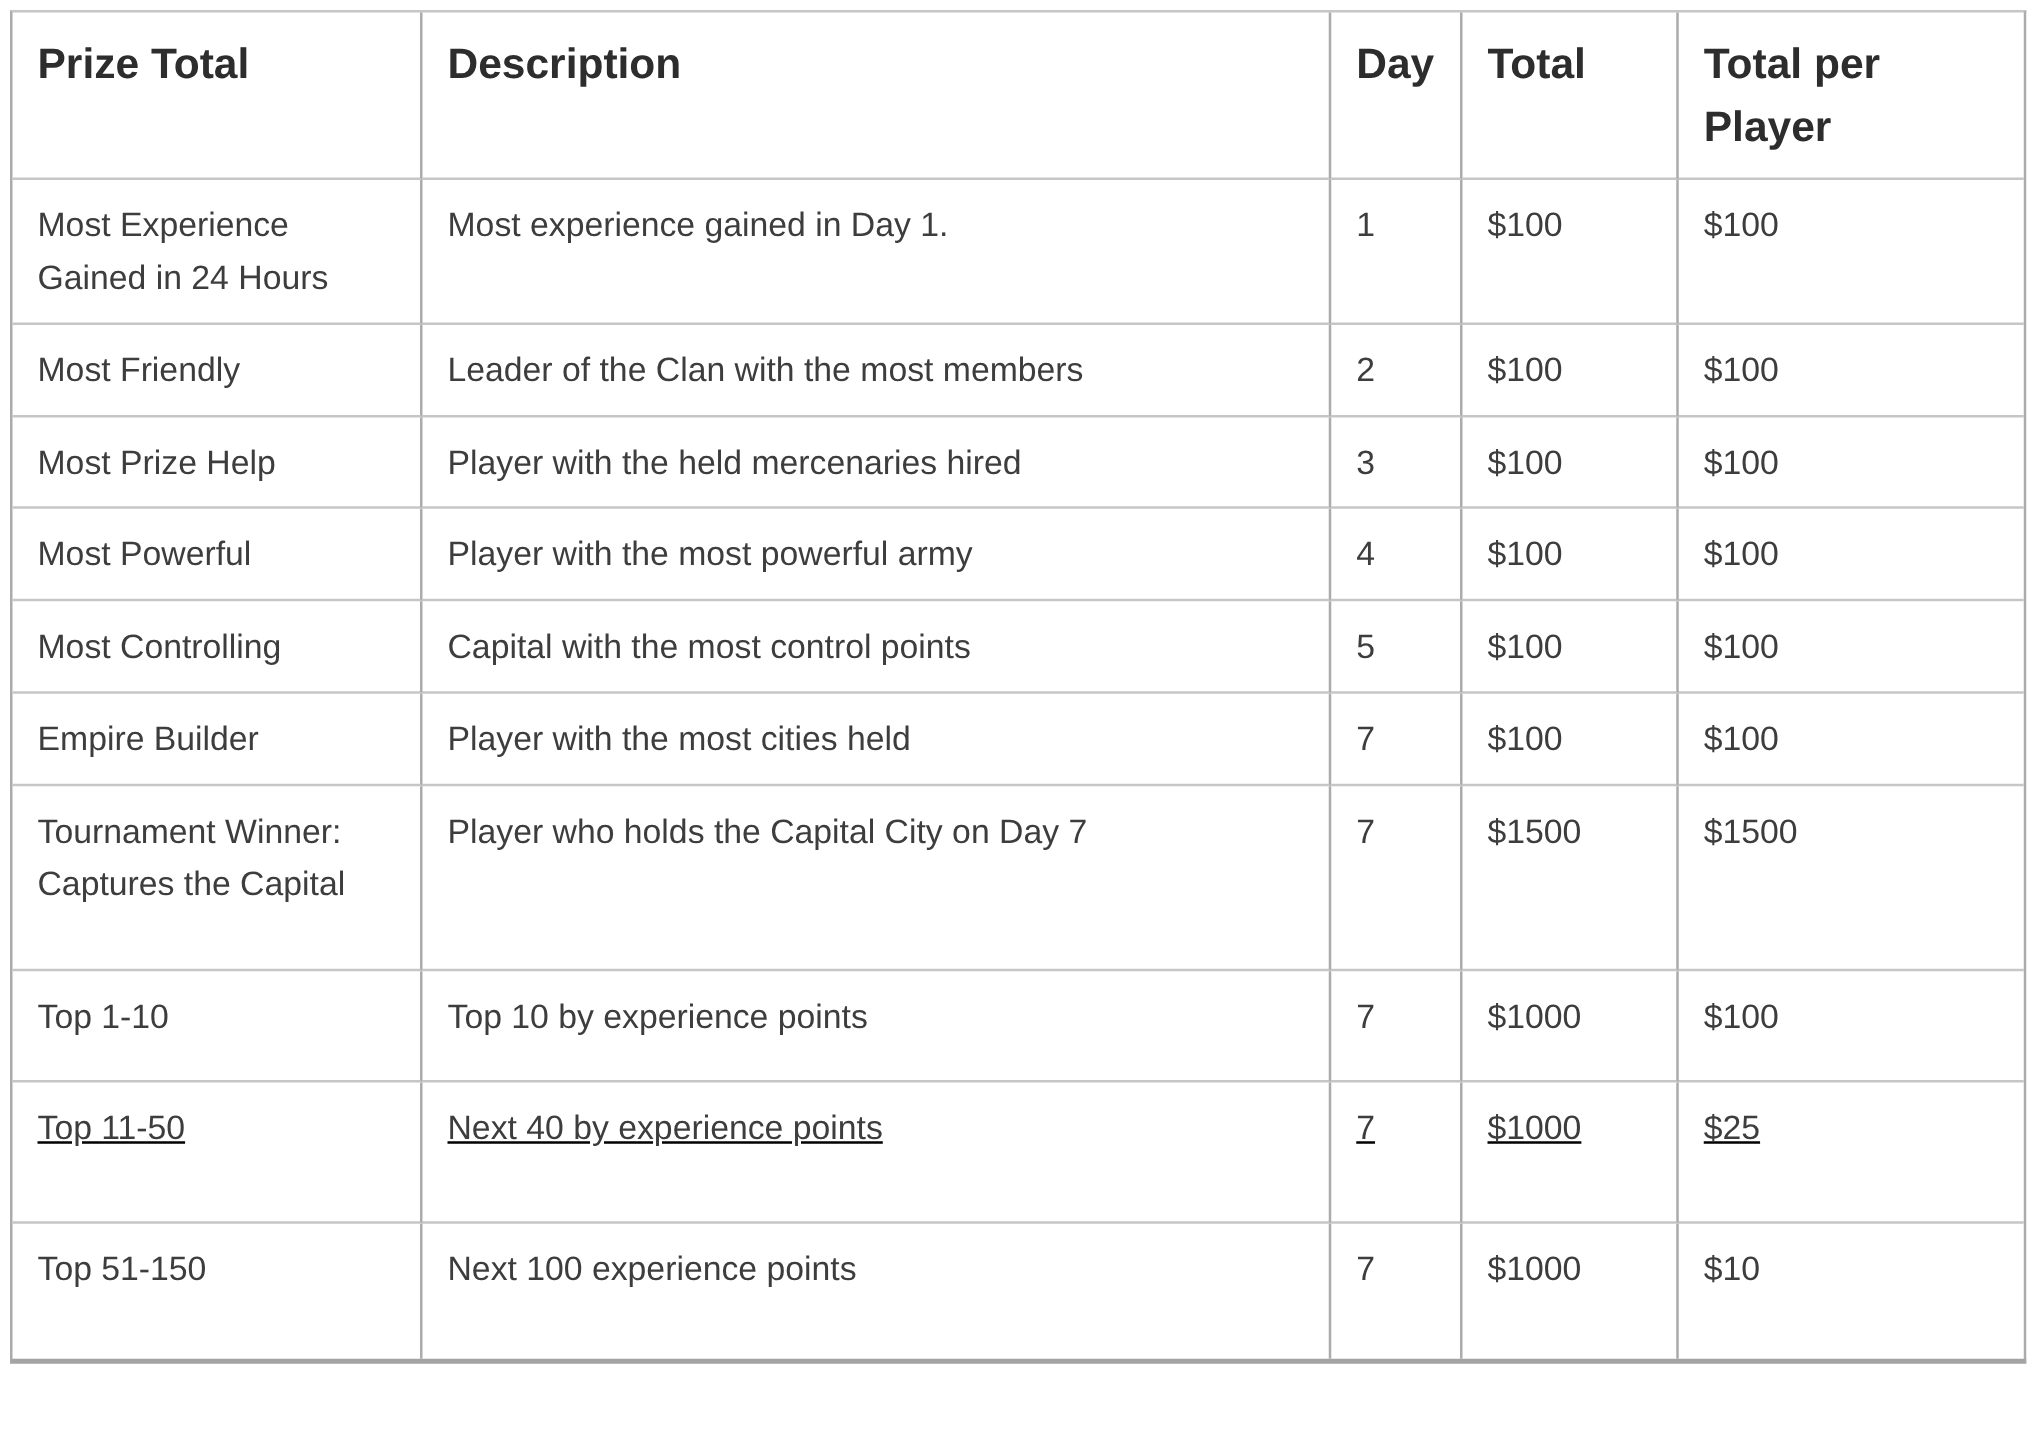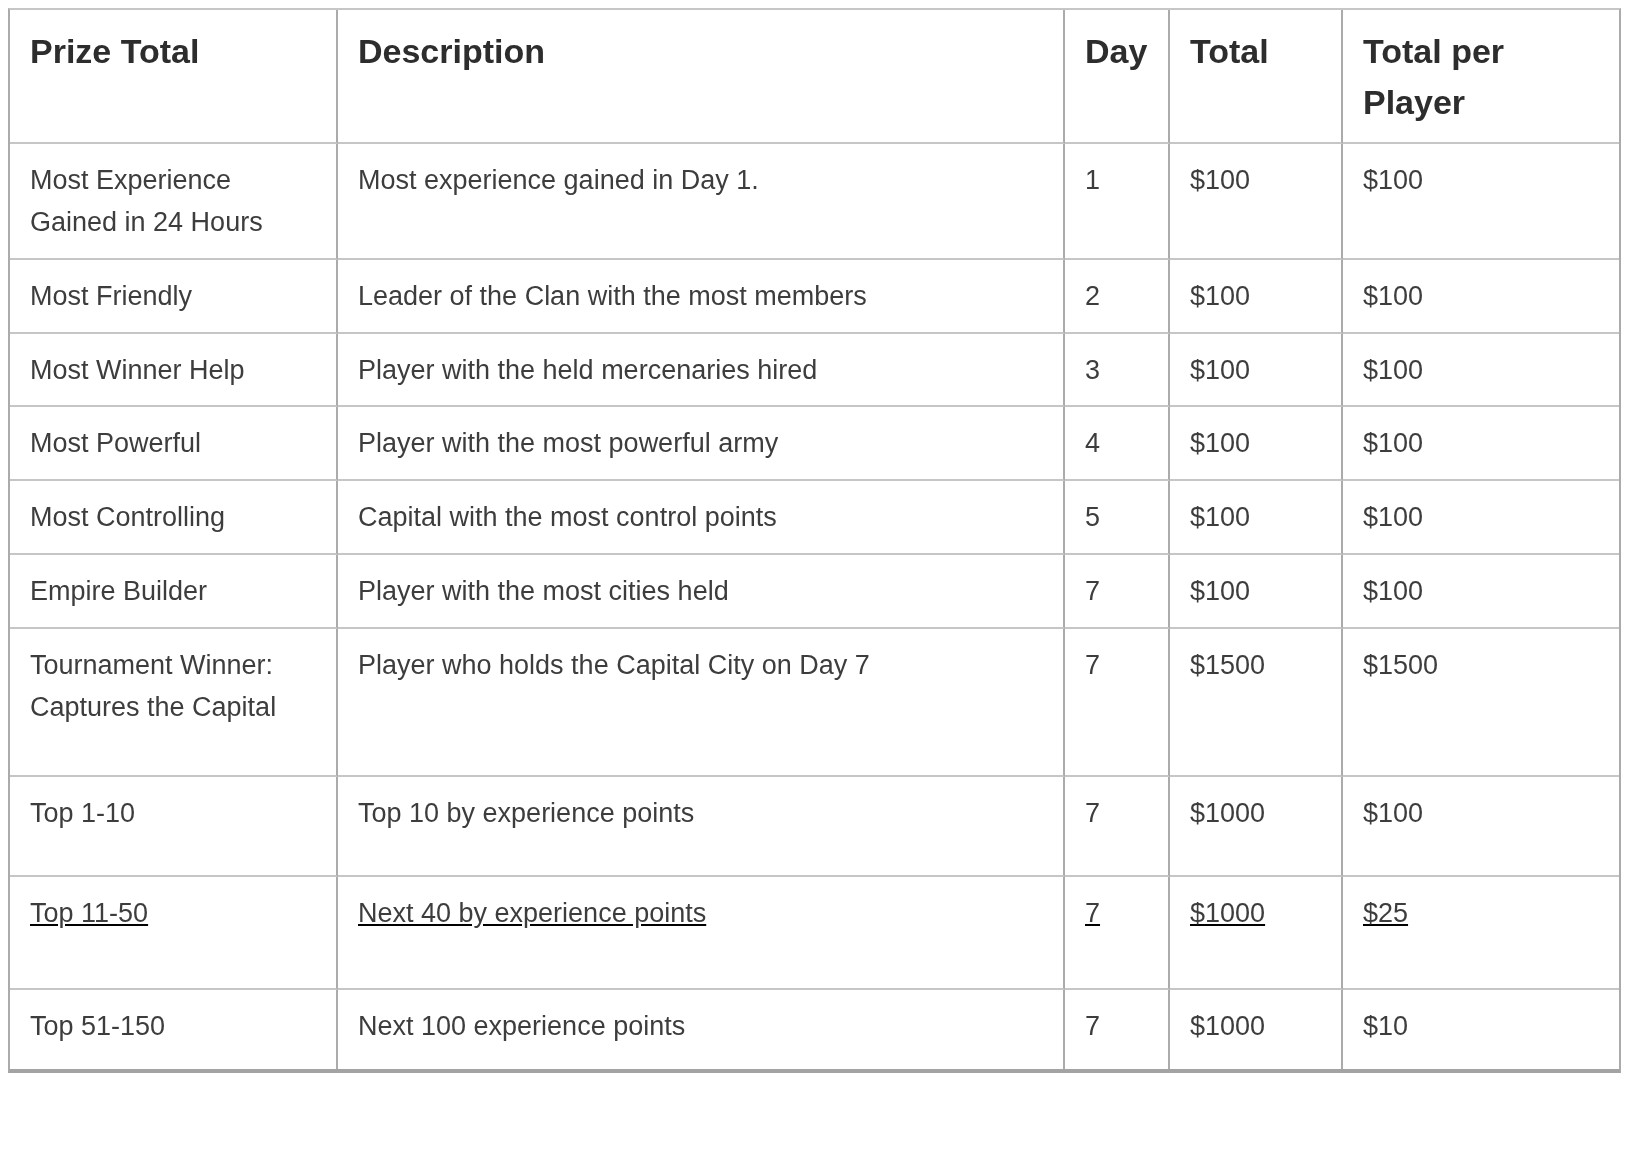--- a/index.html
+++ b/index.html
@@ -56,23 +56,23 @@
     color: #3d3d3d;
     line-height: 1.55;
   }
   td.first-col { padding-right: 49px; }
 
   
   tr.rh-header { height: 116px; }
   tr.rh-2line  { height: 110px; }
   tr.rh-std    { height: 71px;  }
   tr.rh-tw     { height: 148px; }
-  tr.rh-top1   { height: 100px; }
+  tr.rh-top1   { height: 89px; }
   tr.rh-top2   { height: 113px; text-decoration: underline; }
-  tr.rh-top3   { height: 79px; margin-left: 19px; }
+  tr.rh-top3   { height: 108px; margin-left: 19px; }
 </style>
 </head>
 <body>
 
 <div class="page">
   <table class="prize-table">
     <colgroup>
       <col class="c-prize">
         <col class="c-desc">
         <col class="c-day">
@@ -97,21 +97,21 @@
         <td>$100</td>
       </tr>
       <tr class="rh-std">
         <td class="first-col">Most Friendly</td>
         <td>Leader of the Clan with the most members</td>
         <td>2</td>
         <td>$100</td>
         <td>$100</td>
       </tr>
       <tr class="rh-std">
-        <td class="first-col">Most Winner Help</td>
+        <td class="first-col">Most Prize Help</td>
         <td>Player with the held mercenaries hired</td>
         <td>3</td>
         <td>$100</td>
         <td>$100</td>
       </tr>
       <tr class="rh-std">
         <td class="first-col">Most Powerful</td>
         <td>Player with the most powerful army</td>
         <td>4</td>
         <td>$100</td>

